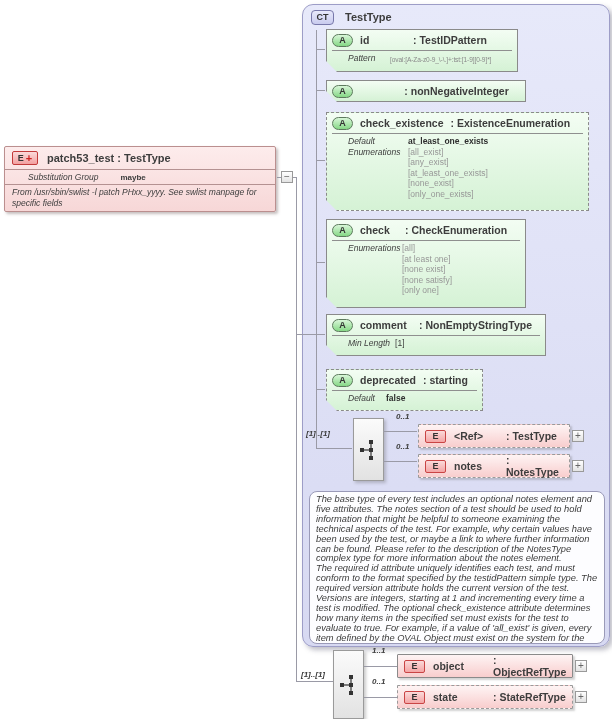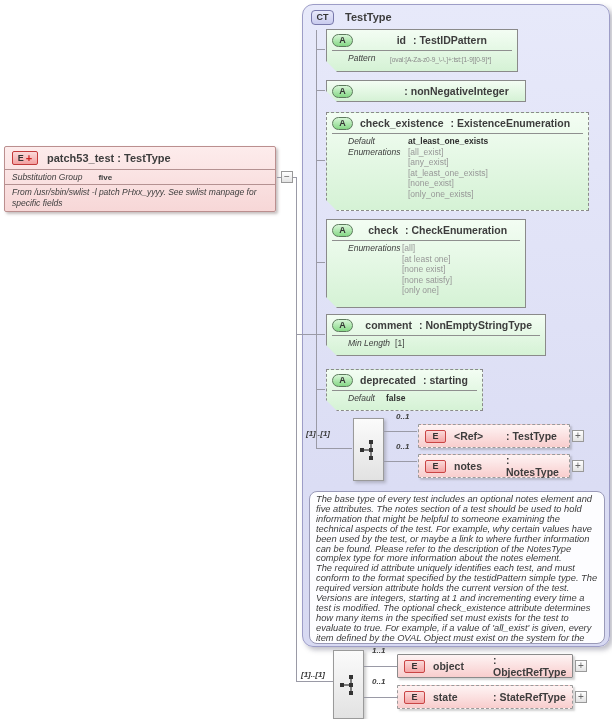--- a/index.html
+++ b/index.html
@@ -22,22 +22,22 @@
   .badge-eplus{width:26px;height:14px;border:1px solid #c23a3a;border-radius:2px;
     background:linear-gradient(#fbdada,#f3a0a0);gap:2px;}
   .badge-eplus .plus-glyph{color:#cc2222;font-size:11px;font-weight:bold;line-height:0;}
   
   .main-elem{position:absolute;left:4px;top:146px;width:272px;
     background:linear-gradient(#fdecec,#f7d7d7);
     border:1px solid #bb8f8f;border-radius:2px;
     box-shadow:2px 2px 3px rgba(90,70,70,.35);z-index:2;box-sizing:border-box;}
   .main-elem .title-row{display:flex;align-items:center;gap:9px;height:22px;padding:0 7px;}
   .main-elem .title{font-weight:bold;font-size:11px;color:#3d3d3d;}
-  .main-elem .sub-row{display:flex;align-items:baseline;gap:16px;
-    border-top:1px solid #b49191;padding:2px 7px 2px 7px;font-size:8.5px;}
+  .main-elem .sub-row{display:flex;align-items:baseline;gap:22px;
+    border-top:1px solid #b49191;padding:2px 7px 2px 23px;font-size:8.5px;}
   .main-elem .prop-label{font-style:italic;color:#3d3d3d;}
   .main-elem .prop-value{font-weight:bold;color:#3d3d3d;font-size:8px;}
   .main-elem .desc-row{border-top:1px solid #b49191;padding:2px 7px 3px 7px;
     font-style:italic;font-size:8.5px;line-height:10.5px;color:#3d3d3d;}
   
   .toggle{position:absolute;width:12px;height:12px;box-sizing:border-box;
     border:1px solid #999;background:linear-gradient(#ffffff,#e3e3e3);
     display:flex;align-items:center;justify-content:center;
     font-size:10px;line-height:0;color:#666;z-index:4;}
   
@@ -48,21 +48,21 @@
   .ct-header{display:flex;align-items:center;gap:11px;height:24px;padding:0 8px;}
   .ct-title{font-weight:bold;font-size:11px;color:#3d3d3d;}
   
   .attr-box{position:absolute;box-sizing:border-box;
     background:linear-gradient(#f3fdf3,#d5f2d5);
     border:1px solid #8a8a8a;
     clip-path:polygon(0 0,100% 0,100% 100%,11px 100%,0 calc(100% - 11px));
     filter:drop-shadow(2px 2px 2px rgba(80,80,80,.30));z-index:2;}
   .attr-box.dashed{border:1px dashed #8a8a8a;}
   .attr-title{display:flex;align-items:center;gap:7px;height:20px;padding:0 0 0 5px;}
-  .attr-title .name{font-weight:bold;font-size:10.5px;color:#3d3d3d;text-align:right;}
+  .attr-title .name{font-weight:bold;font-size:10.5px;color:#3d3d3d;}
   .attr-title .type{font-weight:bold;font-size:10.5px;color:#3d3d3d;}
   .attr-divider{height:1px;background:#8f8f8f;margin:0 5px;}
   .attr-props{padding:2px 5px 2px 21px;font-size:8.5px;line-height:10.5px;}
   .prop-row{display:flex;align-items:flex-start;}
   .plabel{font-style:italic;color:#3d3d3d;flex:0 0 auto;}
   .pvalue-bold{font-weight:bold;color:#2e2e2e;}
   .enum-val{color:#979797;}
   .w-id .name{min-width:46px;} .w-ver .name{min-width:36px;margin-top:35px;}
   .w-chk .name{min-width:38px;} .w-com .name{min-width:52px;}
   .lab-id{min-width:42px;} .lab-ce{min-width:60px;} .lab-chk{min-width:54px;}
@@ -98,21 +98,21 @@
 <div class="main-elem">
   <div class="title-row">
     <span class="badge badge-eplus">
       <span>E</span>
       <span class="plus-glyph">+</span>
     </span>
     <span class="title">patch53_test : TestType</span>
   </div>
   <div class="sub-row">
     <span class="prop-label">Substitution Group</span>
-    <span class="prop-value">five</span>
+    <span class="prop-value">maybe</span>
   </div>
   <div class="desc-row">From /usr/sbin/swlist -l patch PHxx_yyyy. See swlist manpage for specific fields</div>
 </div>
 
 <div class="toggle" style="left:281px;top:171px;">−</div>
 
 <div class="ct-box">
   <div class="ct-header">
     <span class="badge badge-ct">CT</span>
     <span class="ct-title">TestType</span>

